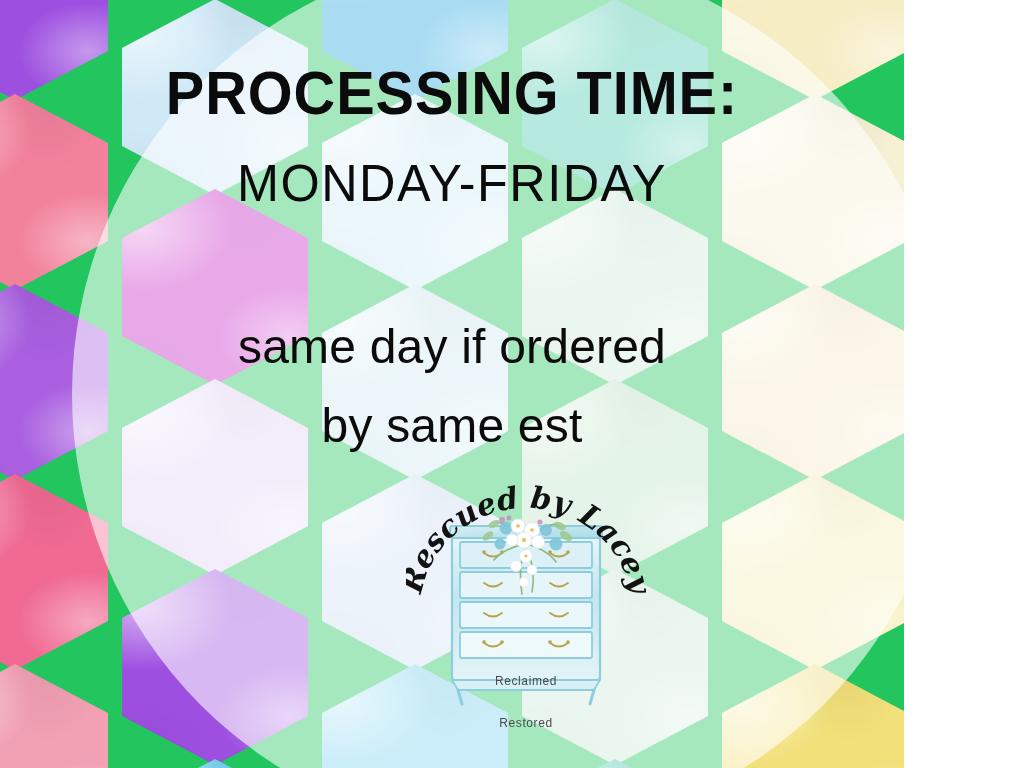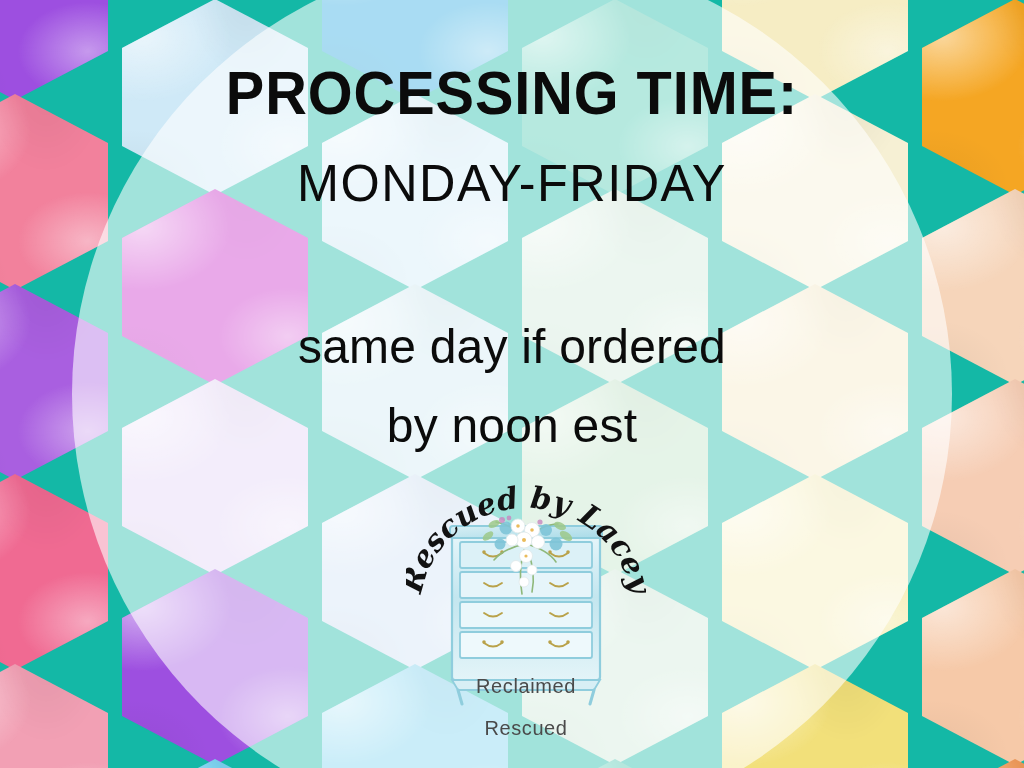--- a/index.html
+++ b/index.html
@@ -2,21 +2,21 @@
 <html><head>
 <meta charset="utf-8">
 <title>Processing Time Graphic</title>
 <style>
   html,body{margin:0;padding:0;}
   body{
     width:1024px;height:768px;overflow:hidden;
     font-family:"Liberation Sans", sans-serif;
     background:#ffffff;
   }
-  #stage{position:relative;width:1024px;height:768px;overflow:hidden;background:#14b8a6;}
+  #stage{position:relative;width:904px;height:768px;overflow:hidden;background:#22c55e;}
 
   
   #honey{position:absolute;inset:0;}
   .hex{
     position:absolute;
     -webkit-clip-path:polygon(50% 0%,100% 25%,100% 75%,50% 100%,0% 75%,0% 25%);
     clip-path:polygon(50% 0%,100% 25%,100% 75%,50% 100%,0% 75%,0% 25%);
   }
   .hex .wash{position:absolute;inset:0;}
   
@@ -53,21 +53,21 @@
   }
   #promo1{top:323px;font-size:48px;font-weight:400;letter-spacing:.2px;}
   #promo1 .b{font-weight:400;}
   #promo2{top:402px;font-size:48px;font-weight:400;letter-spacing:.2px;}
 
   
   #logo{position:absolute;left:406px;top:478px;width:240px;height:262px;}
   #logo svg{display:block;width:240px;height:262px;}
   .tag{
     position:absolute;left:0;right:0;text-align:center;
-    font-size:20px;color:#4a4a4a;letter-spacing:.6px;line-height:1.22;
+    font-size:12px;color:#4a4a4a;letter-spacing:.6px;line-height:1.22;
     font-family:"Liberation Sans", sans-serif;
   }
 </style>
 </head>
 <body>
 
 <div id="stage">
 
   <div id="honey">
       <div class="hex" style="left: -78px; top: -96px; width: 186px; height: 196px;">
@@ -161,21 +161,21 @@
         <div class="wash" style="background: rgb(240, 154, 90);"></div>
       </div>
     </div>
 
   <div id="circle" style="width: 880px; height: 880px; left: 72px; top: -46px; background: rgba(255, 255, 255, 0.6);"></div>
 
   <div id="copy">
     <div class="line" id="title">PROCESSING TIME:</div>
     <div class="line" id="subtitle">MONDAY-FRIDAY</div>
     <div class="line" id="promo1"><span class="b">same day</span><span> if ordered</span></div>
-    <div class="line" id="promo2">by noon est</div>
+    <div class="line" id="promo2">by same est</div>
   </div>
 
   <div id="logo">
     <svg viewBox="0 0 240 262" xmlns="http://www.w3.org/2000/svg" aria-hidden="true">
       <defs>
         <path id="arcPath" d="M 14 132 A 106 102 0 0 1 226 132" fill="none"></path>
         <linearGradient id="drawerG" x1="0" y1="0" x2="0" y2="1">
           <stop offset="0" stop-color="#e8f7fb"></stop>
           <stop offset="0.45" stop-color="#c3e6ef"></stop>
           <stop offset="1" stop-color="#e3f4f8"></stop>
@@ -264,16 +264,16 @@
           <circle cx="134" cy="44" r="2.6"></circle>
         </g>
       </g>
 
       <text font-family="'DejaVu Serif', serif" font-size="30" font-style="italic" font-weight="700" fill="#121212">
         <textPath id="arcText" href="#arcPath" startOffset="50%" text-anchor="middle">Rescued by Lacey</textPath>
       </text>
     </svg>
 
     <div class="tag" style="top:196px">Reclaimed</div>
-    <div class="tag" style="top:238px">Rescued</div>
+    <div class="tag" style="top:238px">Restored</div>
   </div>
 
 </div>
 
 </body></html>

